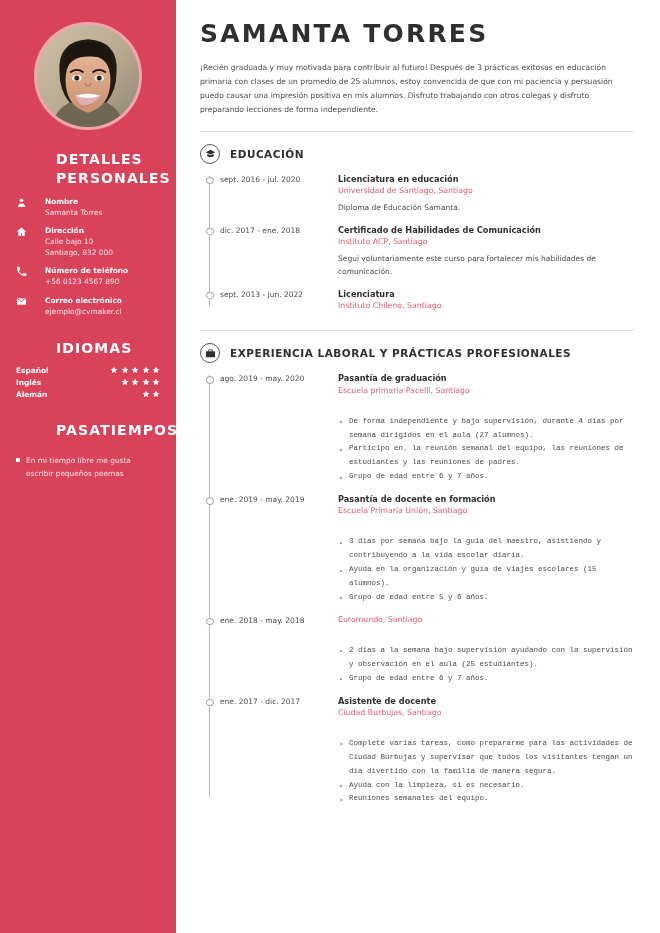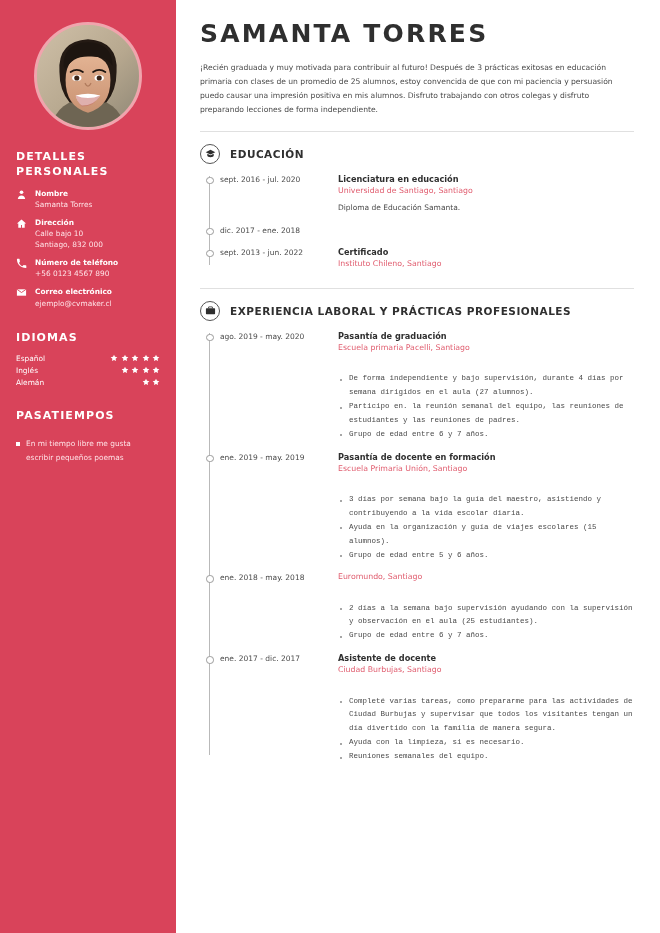--- a/index.html
+++ b/index.html
@@ -25,34 +25,34 @@
   .photo-wrap { display:flex; justify-content:center; padding-top:22px; }
   .photo {
     width:108px; height:108px; border-radius:50%;
     border:3px solid #f0a4ad;
     overflow:hidden; position:relative;
     background:#c9b79f;
   }
   .photo svg { display:block; width:100%; height:100%; }
 
   .side-heading {
-    font-size:11px; font-weight:bold; letter-spacing:1.1px;
+    font-size:14px; font-weight:bold; letter-spacing:1.1px;
     line-height:1.35; margin-top:20px; margin-bottom:8px;
-    text-transform:uppercase; color:#fff;
+    text-transform:uppercase; color:#fff;margin-left:40px;
   }
   .side-heading.tight { margin-top:22px; }
 
-  .detail-row { display:flex; gap:7px; margin-bottom:7px; align-items:flex-start; }
+  .detail-row { display:flex; gap:17px; margin-bottom:7px; align-items:flex-start; }
   .detail-icon { width:12px; flex:0 0 12px; padding-top:1px; }
   .detail-icon svg { display:block; width:11px; height:11px; fill:#ffffff; }
   .detail-label { font-size:7.4px; font-weight:bold; line-height:1.5; color:#fff; }
   .detail-value { font-size:7.4px; line-height:1.5; color:#ffe3e7; font-weight:normal; }
 
   .lang-row { display:flex; align-items:center; justify-content:space-between; margin-bottom:3px; }
-  .lang-name { font-size:7.4px; font-weight:normal; color:#fff; }
+  .lang-name { font-size:7.4px; font-weight:bold; color:#fff; }
   .stars { display:flex; gap:2.5px; }
   .star { width:8px; height:8px; display:block; }
   .star svg { width:8px; height:8px; display:block; fill:#ffffff; }
 
   .hobby-row { display:flex; gap:6px; margin-top:14px; }
   .hobby-bullet { width:4px; height:4px; background:#fff; flex:0 0 4px; margin-top:4.5px; }
   .hobby-text { font-size:7.4px; line-height:1.85; color:#ffe3e7; }
 
   
   .main { flex:1; padding:20px 26px 0 24px; position:relative; }
@@ -294,25 +294,30 @@
         <div class="tl-item">
           <div class="tl-date">sept. 2016 - jul. 2020</div>
           <div class="tl-body">
             <div class="tl-title">Licenciatura en educación</div>
             <div class="tl-org">Universidad de Santiago, Santiago</div>
             <div class="tl-desc">Diploma de Educación Samanta.</div>
           </div>
         </div>
         <div class="tl-item">
           <div class="tl-date">dic. 2017 - ene. 2018</div>
+          <div class="tl-body">
+            <div class="tl-title">Certificado de Habilidades de Comunicación</div>
+            <div class="tl-org">Instituto ACP, Santiago</div>
+            <div class="tl-desc">Segui voluntariamente este curso para fortalecer mis habilidades de comunicación.</div>
+          </div>
         </div>
         <div class="tl-item">
           <div class="tl-date">sept. 2013 - jun. 2022</div>
           <div class="tl-body">
-            <div class="tl-title">Certificado</div>
+            <div class="tl-title">Licenciatura</div>
             <div class="tl-org">Instituto Chileno, Santiago</div>
           </div>
         </div>
       </div>
     </section>
 
     <div class="rule"></div>
 
     <section>
       <div class="section-head">

